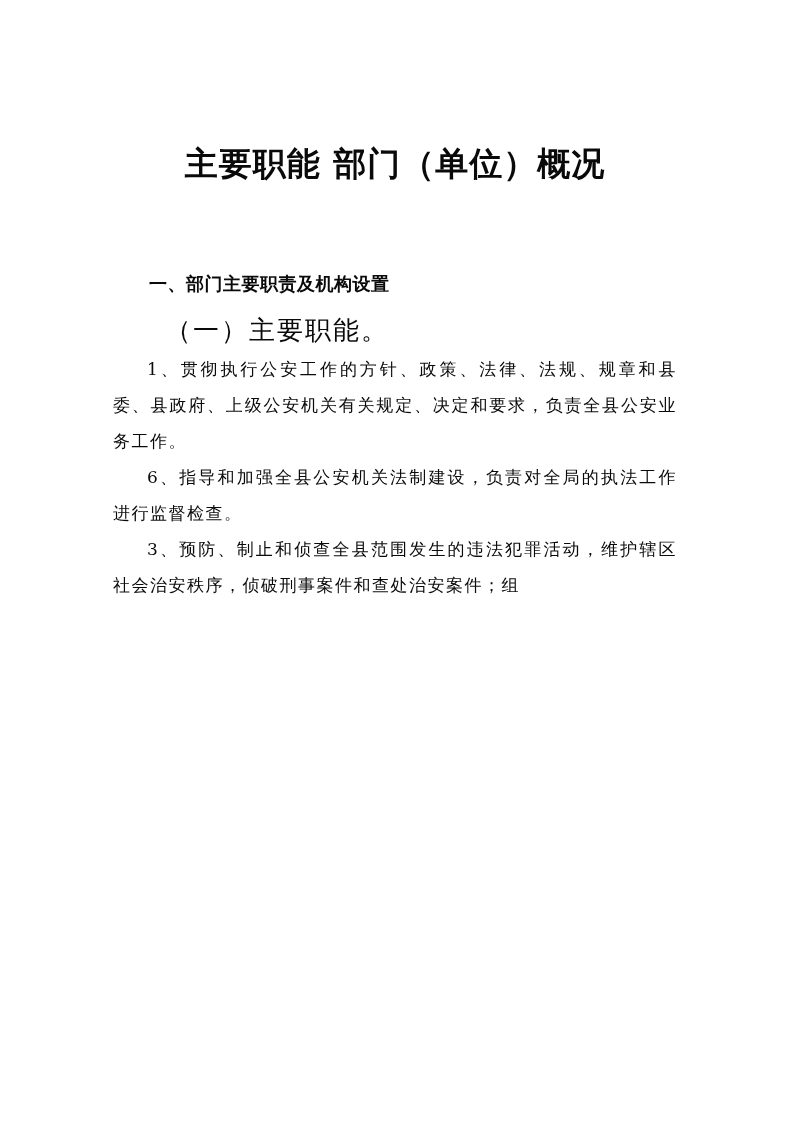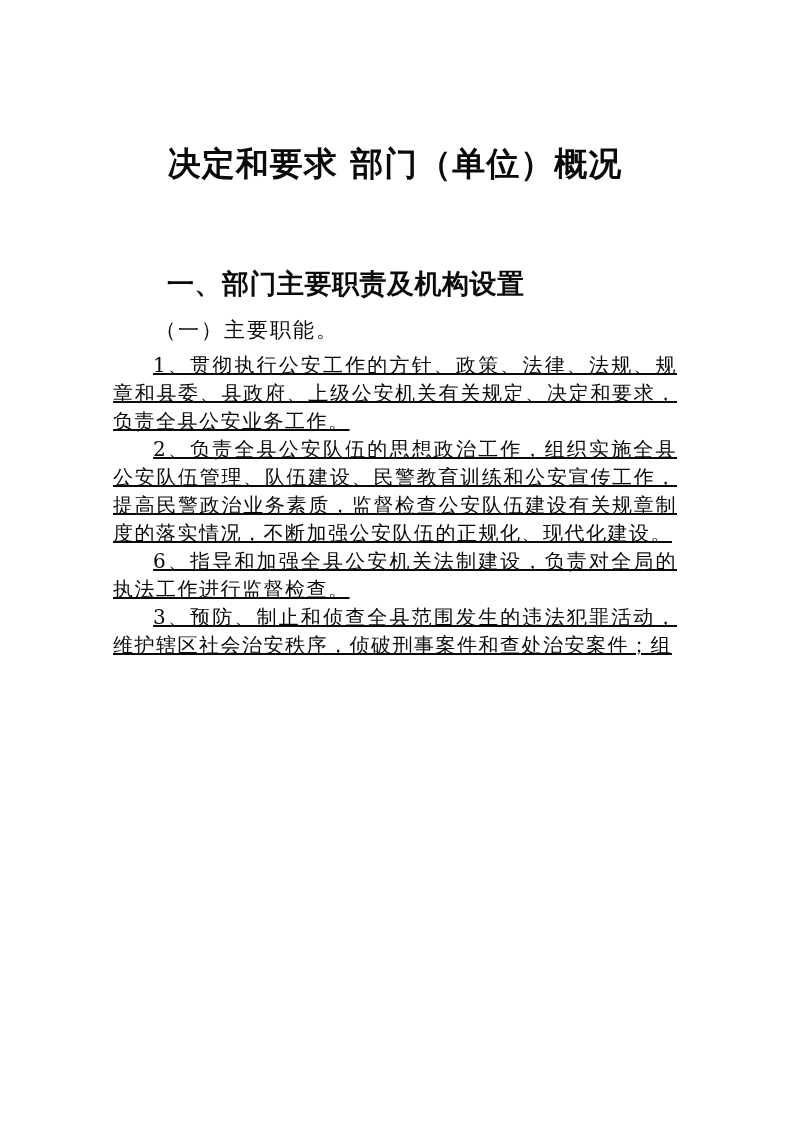--- a/index.html
+++ b/index.html
@@ -30,57 +30,55 @@
     font-size: 33px;
     font-weight: bold;
     line-height: 46px;
     text-align: center;
     letter-spacing: 1px;
     white-space: nowrap;
   }
   .section-heading {
     margin-top: 76px;
     font-family: "Liberation Sans", "DejaVu Sans", sans-serif;
-    font-size: 27px;
+    font-size: 18px;
     font-weight: bold;
     line-height: 42px;
     text-indent: 2em;
     letter-spacing: 0.5px;
     white-space: nowrap;
   }
   .subsection-heading {
     margin-top: 4px;
-    font-size: 21px;
+    font-size: 26px;
     font-weight: normal;
     line-height: 42px;
     text-indent: 2em;
     letter-spacing: 2px;
     white-space: nowrap;
   }
   .body-paragraph {
-    font-size: 20px;
-    line-height: 28px;
+    font-size: 17px;
+    line-height: 36px;
     text-indent: 2em;
     letter-spacing: 1.5px;
     text-align: justify;
     text-justify: inter-ideograph;
-    text-decoration: underline;
   }
 </style>
 </head>
 <body>
 
 <div class="page">
-  <h1 class="doc-title">决定和要求 部门（单位）概况</h1>
+  <h1 class="doc-title">主要职能 部门（单位）概况</h1>
 
   <h2 class="section-heading">一、部门主要职责及机构设置</h2>
 
   <h3 class="subsection-heading">（一）主要职能。</h3>
 
   <p class="body-paragraph">1、贯彻执行公安工作的方针、政策、法律、法规、规章和县委、县政府、上级公安机关有关规定、决定和要求，负责全县公安业务工作。</p>
 
-  <p class="body-paragraph">2、负责全县公安队伍的思想政治工作，组织实施全县公安队伍管理、队伍建设、民警教育训练和公安宣传工作，提高民警政治业务素质，监督检查公安队伍建设有关规章制度的落实情况，不断加强公安队伍的正规化、现代化建设。</p>
 
 
   <p class="body-paragraph">6、指导和加强全县公安机关法制建设，负责对全局的执法工作进行监督检查。</p>
 
   <p class="body-paragraph">3、预防、制止和侦查全县范围发生的违法犯罪活动，维护辖区社会治安秩序，侦破刑事案件和查处治安案件；组</p>
 </div>
 
 </body></html>

